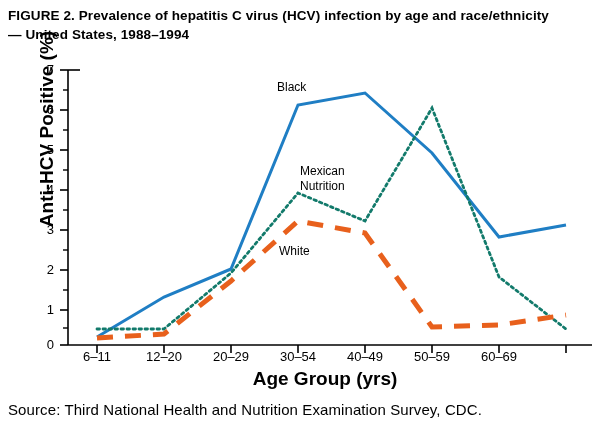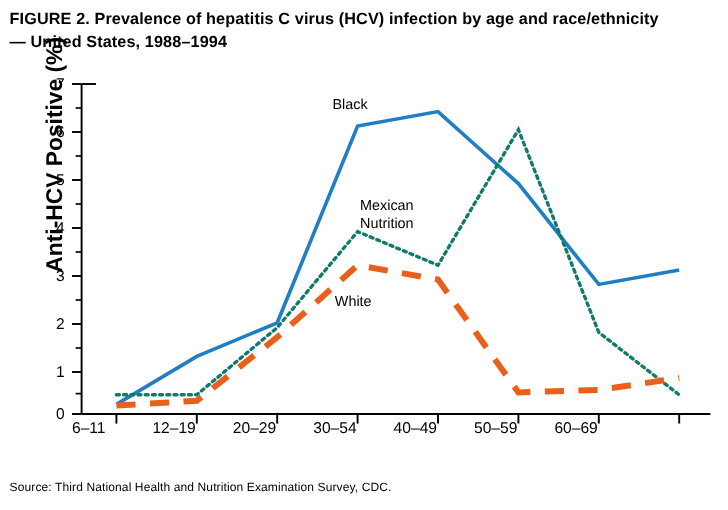--- a/index.html
+++ b/index.html
@@ -29,21 +29,21 @@
     font-size: 13.5px;
     font-weight: bold;
     line-height: 19px;
     letter-spacing: 0.1px;
     white-space: pre-line;
   }
   .fig-source {
     position: absolute;
     left: 8px;
     top: 401px;
-    font-size: 10px;
+    font-size: 15px;
     font-weight: normal;
     letter-spacing: 0.1px;
   }
   .plot-svg {
     position: absolute;
     left: 0;
     top: 0;
   }
   .ylabel {
     position: absolute;
@@ -68,21 +68,21 @@
   }
   .tick-y {
     position: absolute;
     width: 22px;
     text-align: right;
     font-size: 13px;
   }
   .tick-x {
     position: absolute;
     width: 74px;
-    text-align: left;
+    text-align: center;
     font-size: 13px;
     top: 349px;
   }
   .series-note {
     position: absolute;
     font-size: 12px;
     line-height: 15px;
     white-space: pre-line;
   }
 </style>
@@ -142,28 +142,29 @@
   <div class="tick-y" style="left:32px; top:62px;">7</div>
   <div class="tick-y" style="left:32px; top:102px;">6</div>
   <div class="tick-y" style="left:32px; top:142px;">5</div>
   <div class="tick-y" style="left:32px; top:182px;">4</div>
   <div class="tick-y" style="left:32px; top:222px;">3</div>
   <div class="tick-y" style="left:32px; top:262px;">2</div>
   <div class="tick-y" style="left:32px; top:302px;">1</div>
   <div class="tick-y" style="left:32px; top:337px;">0</div>
 
   <div class="tick-x" style="left:60px;">6–11</div>
-  <div class="tick-x" style="left:127px;">12–19</div>
+  <div class="tick-x" style="left:127px;">12–20</div>
   <div class="tick-x" style="left:194px;">20–29</div>
   <div class="tick-x" style="left:261px;">30–54</div>
   <div class="tick-x" style="left:328px;">40–49</div>
   <div class="tick-x" style="left:395px;">50–59</div>
   <div class="tick-x" style="left:462px;">60–69</div>
 
   <div class="ylabel">Anti-HCV Positive (%)</div>
+  <div class="xlabel">Age Group (yrs)</div>
 
   <div class="series-note" style="left:277px; top:80px;">Black</div>
   <div class="series-note" style="left:300px; top:164px;">Mexican
 Nutrition</div>
   <div class="series-note" style="left:279px; top:244px;">White</div>
 
   <div class="fig-source">Source: Third National Health and Nutrition Examination Survey, CDC.</div>
 </div>
 
 </body></html>

